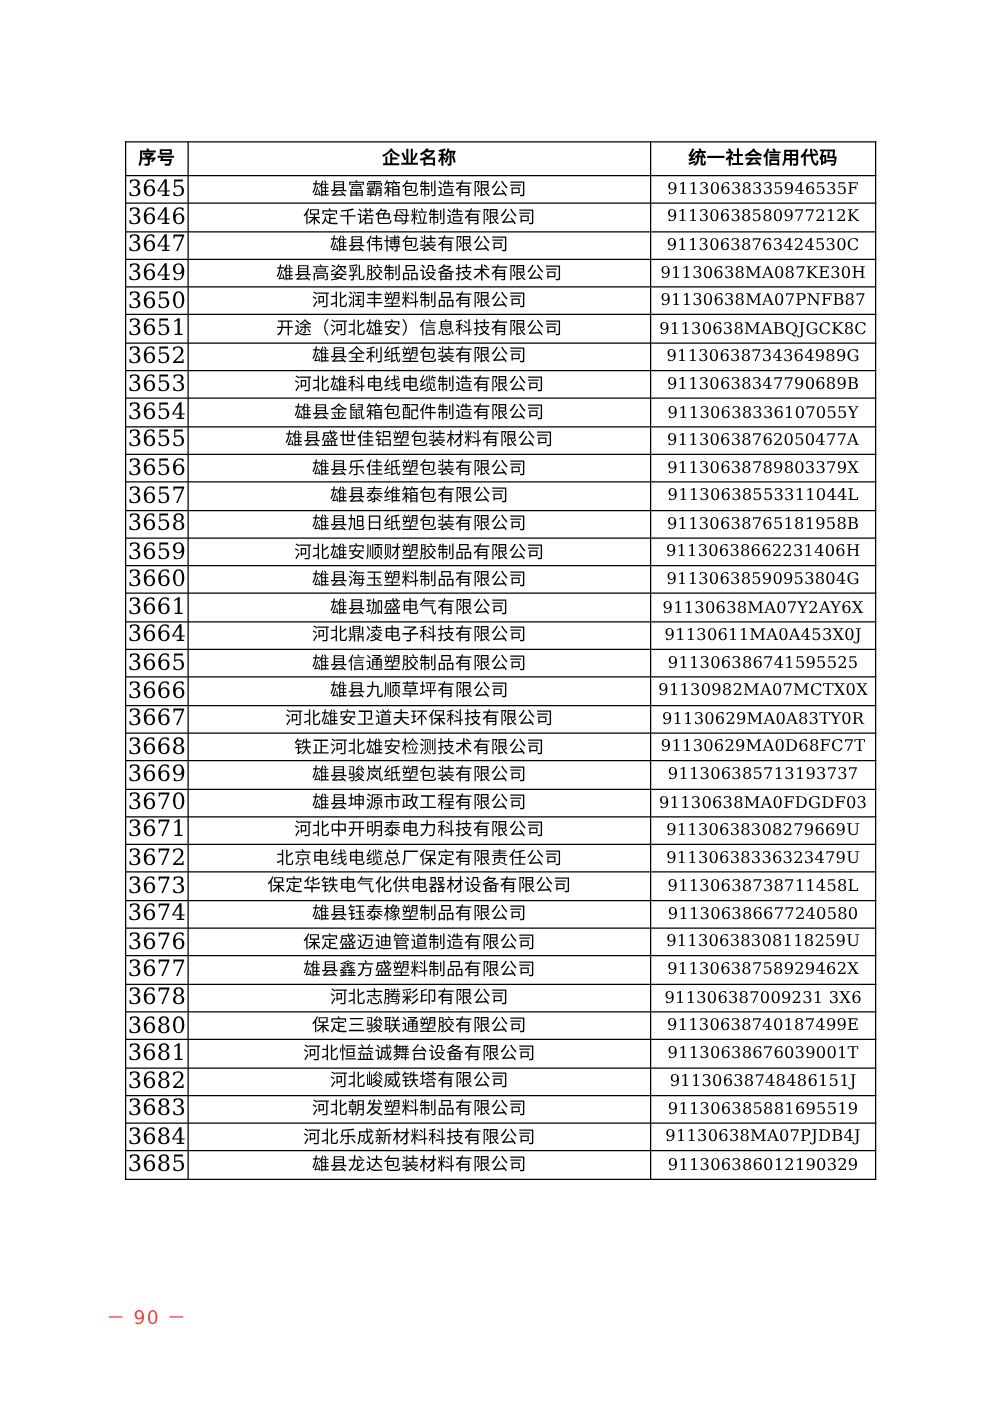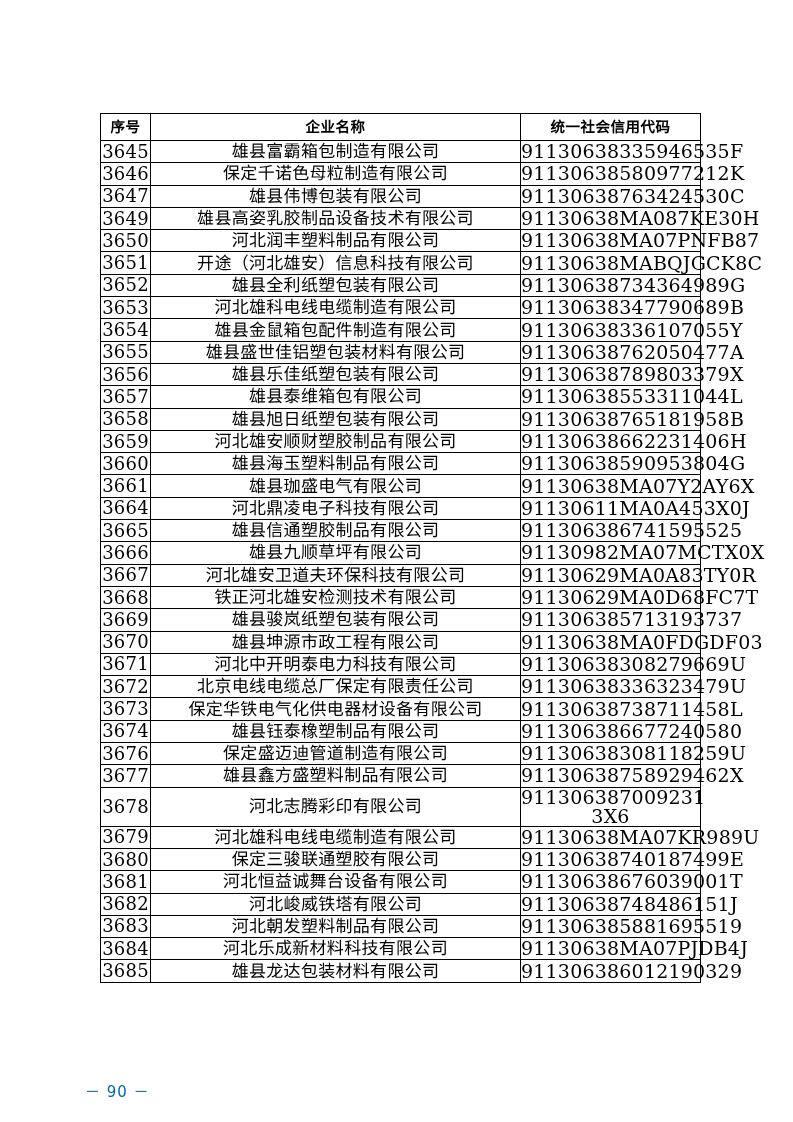--- a/index.html
+++ b/index.html
@@ -56,36 +56,36 @@
   }
   table.registry tbody td {
     height: 21.3px;
   }
   .cell-seq {
     font-size: 18px;
     font-family: "DejaVu Serif", "Liberation Serif", serif;
     letter-spacing: 0.2px;
   }
   .cell-name {
-    font-size: 17px;
+    font-size: 14px;
     letter-spacing: 0.3px;
   }
   .cell-code {
-    font-size: 19px;
+    font-size: 13px;
     font-family: "DejaVu Serif", "Liberation Serif", serif;
     letter-spacing: 0.2px;
   }
   .page-footer {
     position: absolute;
     left: 85px;
-    top: 1080px;
+    top: 1042px;
     font-size: 15px;
     font-family: "DejaVu Sans", "Liberation Sans", sans-serif;
     letter-spacing: 1px;
-    color: #0369a1;
+    color: #ef4444;
   }
 </style>
 </head>
 <body>
 
 <div class="page">
 
   <div class="table-wrap">
     <table class="registry">
       <colgroup>
@@ -245,25 +245,20 @@
             <td class="cell-seq">3677</td>
             <td class="cell-name">雄县鑫方盛塑料制品有限公司</td>
             <td class="cell-code">91130638758929462X</td>
           </tr>
           <tr>
             <td class="cell-seq">3678</td>
             <td class="cell-name">河北志腾彩印有限公司</td>
             <td class="cell-code">911306387009231 3X6</td>
           </tr>
           <tr>
-            <td class="cell-seq">3679</td>
-            <td class="cell-name">河北雄科电线电缆制造有限公司</td>
-            <td class="cell-code">91130638MA07KR989U</td>
-          </tr>
-          <tr>
             <td class="cell-seq">3680</td>
             <td class="cell-name">保定三骏联通塑胶有限公司</td>
             <td class="cell-code">91130638740187499E</td>
           </tr>
           <tr>
             <td class="cell-seq">3681</td>
             <td class="cell-name">河北恒益诚舞台设备有限公司</td>
             <td class="cell-code">91130638676039001T</td>
           </tr>
           <tr>

